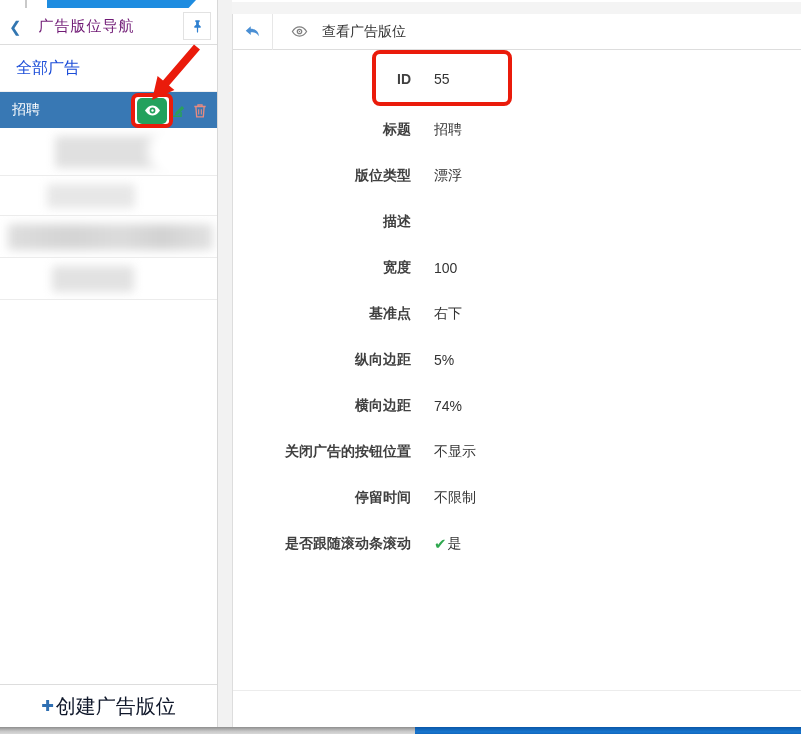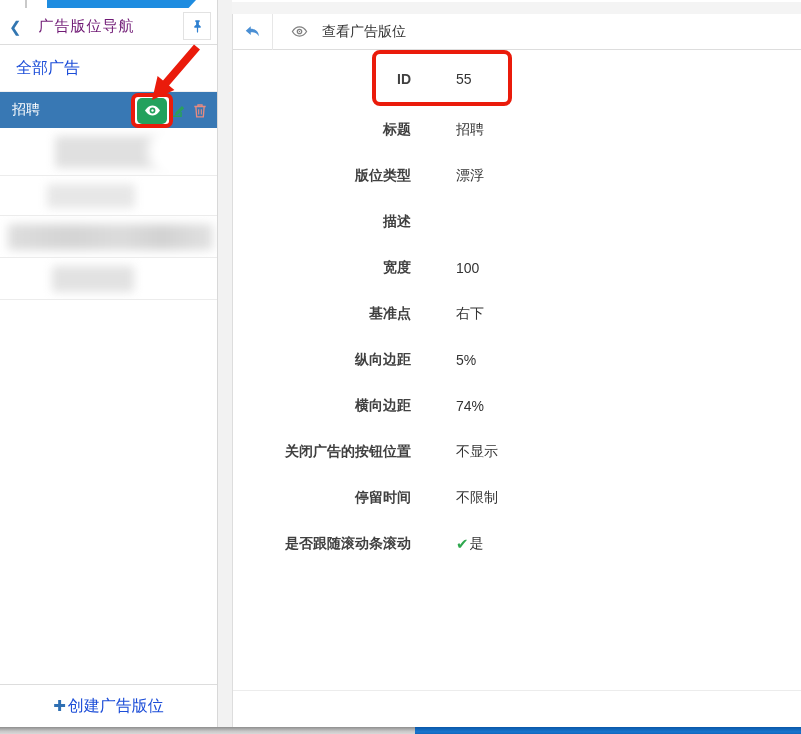--- a/index.html
+++ b/index.html
@@ -36,35 +36,35 @@
   .br-a .wblob { position:absolute; left:148px; top:-6px; width:95px; height:58px; background:#fff;
       border-radius:28px; filter:blur(6px); }
   .br-b { height:40px; } .br-b .blob { left:47px; top:8px; width:88px; height:24px; background:#e7e7e7; }
   .br-c { height:42px; } .br-c .blob { left:8px; top:8px; width:205px; height:26px;
       background:linear-gradient(90deg,#dedede 0%,#d4d4d4 30%,#dcdcdc 55%,#d2d2d2 75%,#e2e2e2 100%); }
   .br-d { height:42px; } .br-d .blob { left:52px; top:8px; width:82px; height:26px; background:#e2e2e2; }
 
   .create-area { position:absolute; left:0; bottom:0; width:100%; height:43px; border-top:1px solid #ddd;
      display:flex; align-items:center; justify-content:center; cursor:pointer; background:#fff; }
   .create-area .plus { color:#2f6fb2; font-size:15px; margin-right:2px; font-weight:bold; }
-  .create-area .lbl { color:#1d4ed8; font-size:16px; }
+  .create-area .lbl { color:#0f172a; font-size:20px; }
 
   
   .main-panel { left:232px; top:14px; width:569px; height:713px; background:#fff; border-left:1px solid #ddd; }
   .main-header { position:relative; height:36px; border-bottom:1px solid #ddd; display:flex; align-items:center; }
   .back-btn { width:40px; height:36px; border-right:1px solid #e7e7e7; display:flex; align-items:center;
      justify-content:center; cursor:pointer; }
   .hdr-eye { margin-left:18px; display:flex; align-items:center; }
   .hdr-title { margin-left:14px; font-size:14px; color:#333; }
 
   .fields { position:absolute; left:0; top:36px; width:100%; }
   .field-row { display:flex; align-items:center; height:46px; }
   .field-row:first-child { height:57px; }
   .field-label { width:178px; text-align:right; font-size:14px; font-weight:bold; color:#404040; }
-  .field-value { margin-left:45px; font-size:14px; color:#333; display:flex; align-items:center; }
+  .field-value { margin-left:23px; font-size:14px; color:#333; display:flex; align-items:center; }
   .check { color:#2fa84f; font-weight:bold; font-size:15px; margin-right:1px; }
 
   .panel-footline { position:absolute; left:0; top:676px; width:100%; border-top:1px solid #ececec; }
 
   
   .anno { pointer-events:none; z-index:50; }
   .id-redbox { left:371px; top:50px; width:140px; height:56px; border:4px solid #ea1b0b; border-radius:8px; }
   .eye-redbox { left:131px; top:93px; width:42px; height:35px; border:4px solid #ea1b0b; border-radius:7px;
      background:#fff; display:flex; align-items:center; justify-content:center; z-index:40; }
   .eye-btn { width:30px; height:26px; background:#23a15d; border-radius:5px; display:flex; align-items:center;

